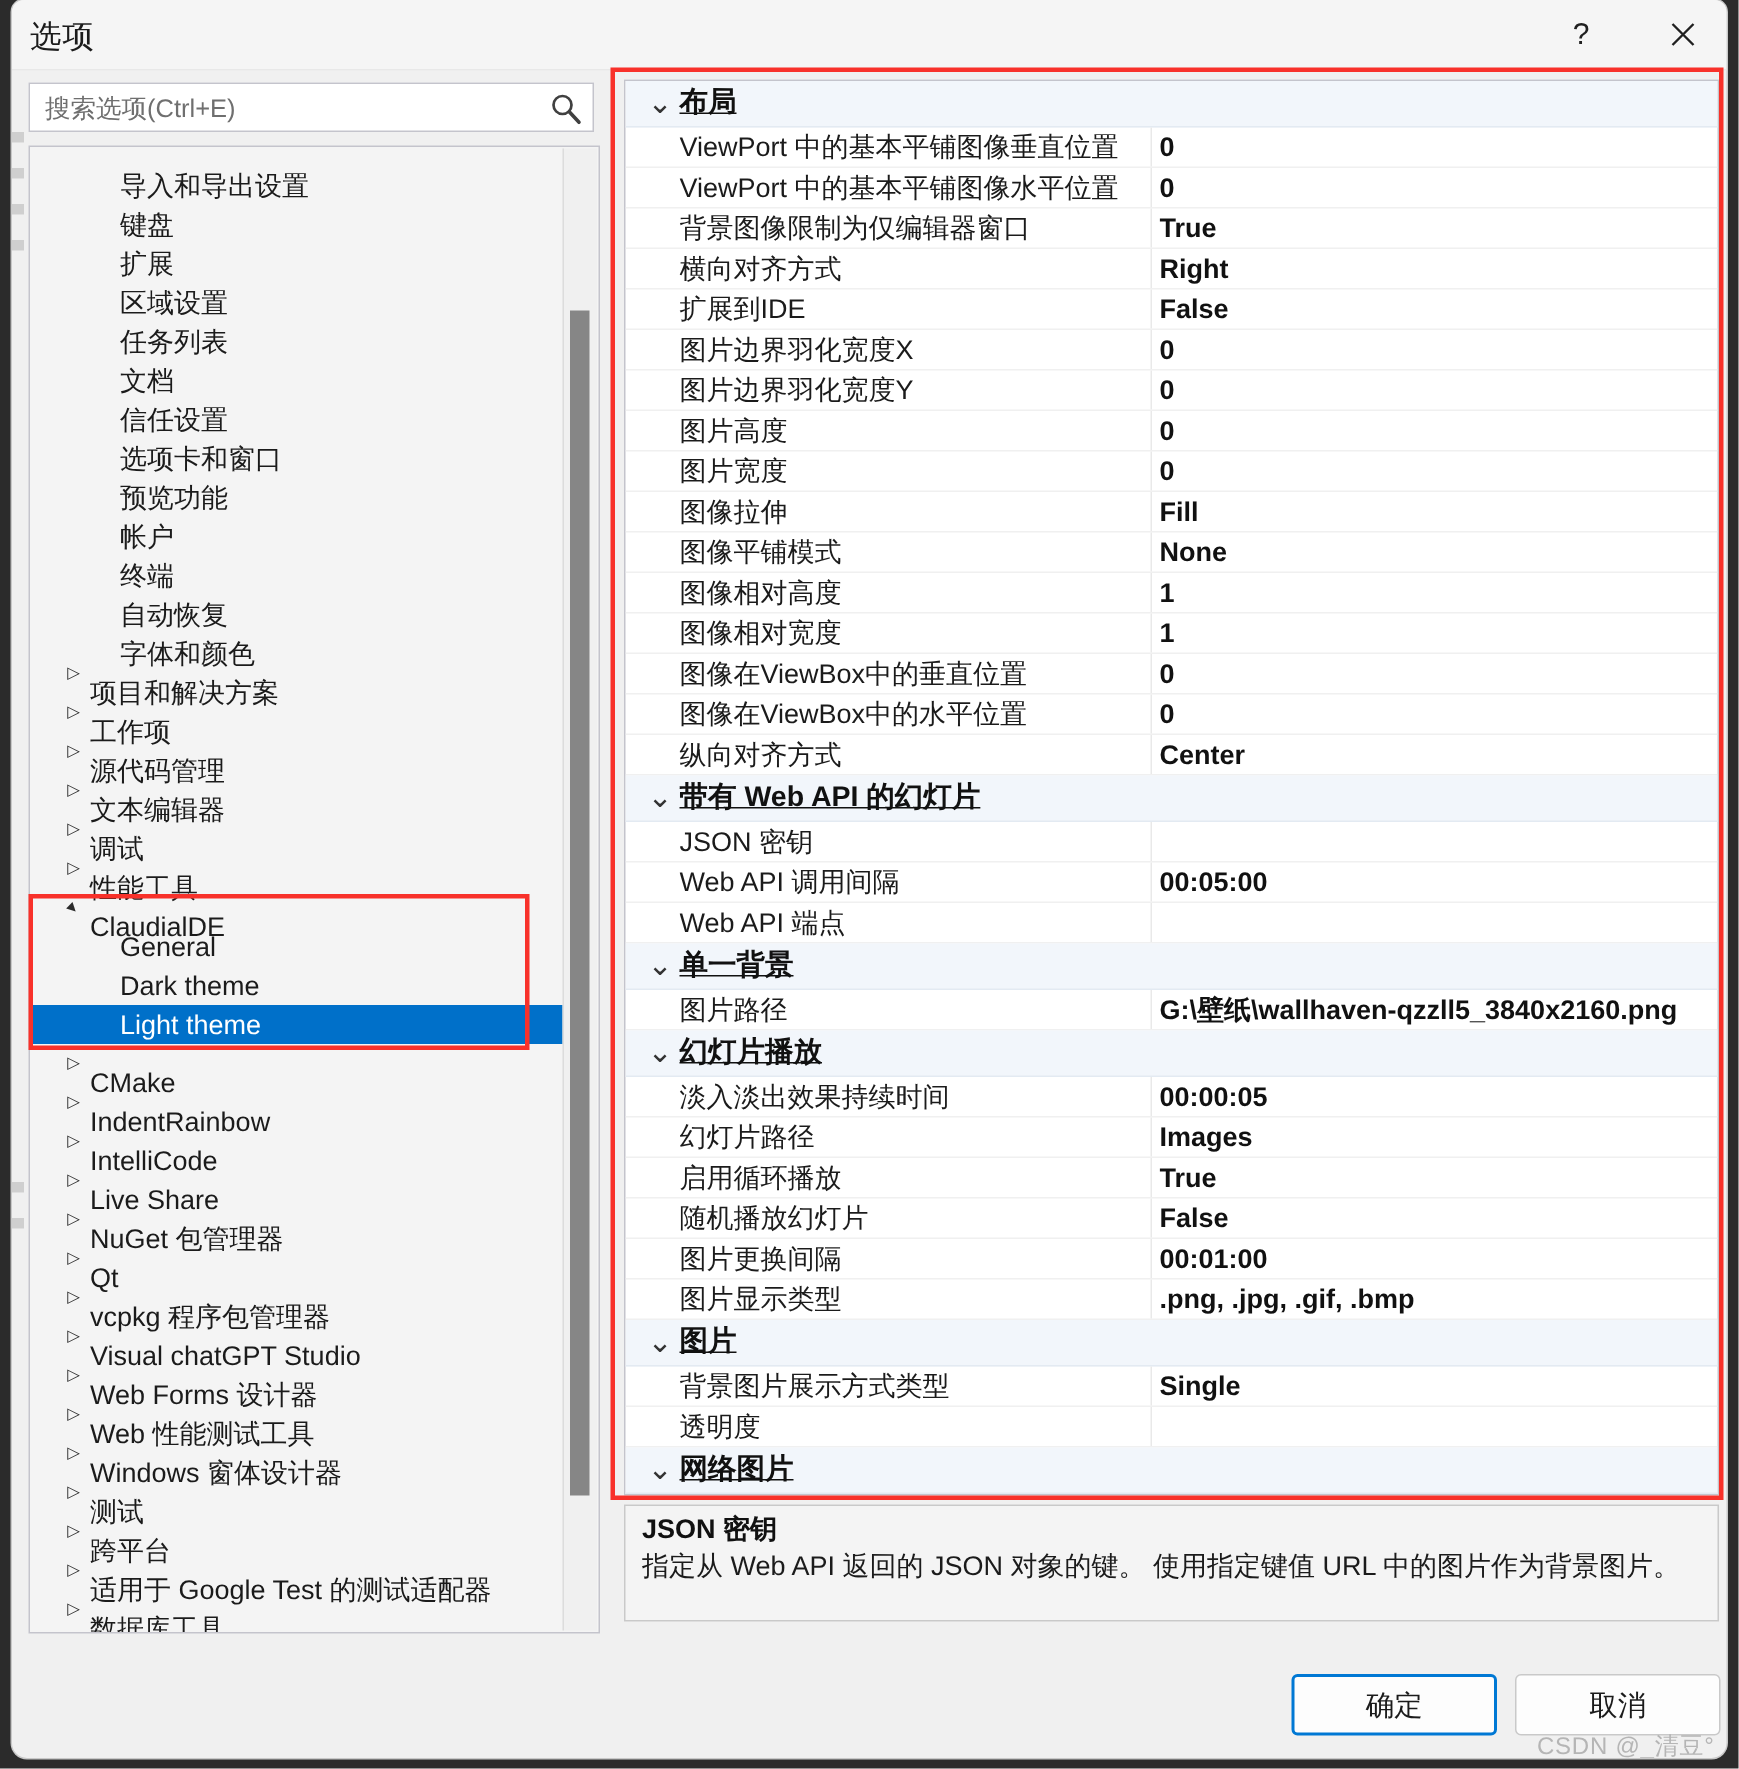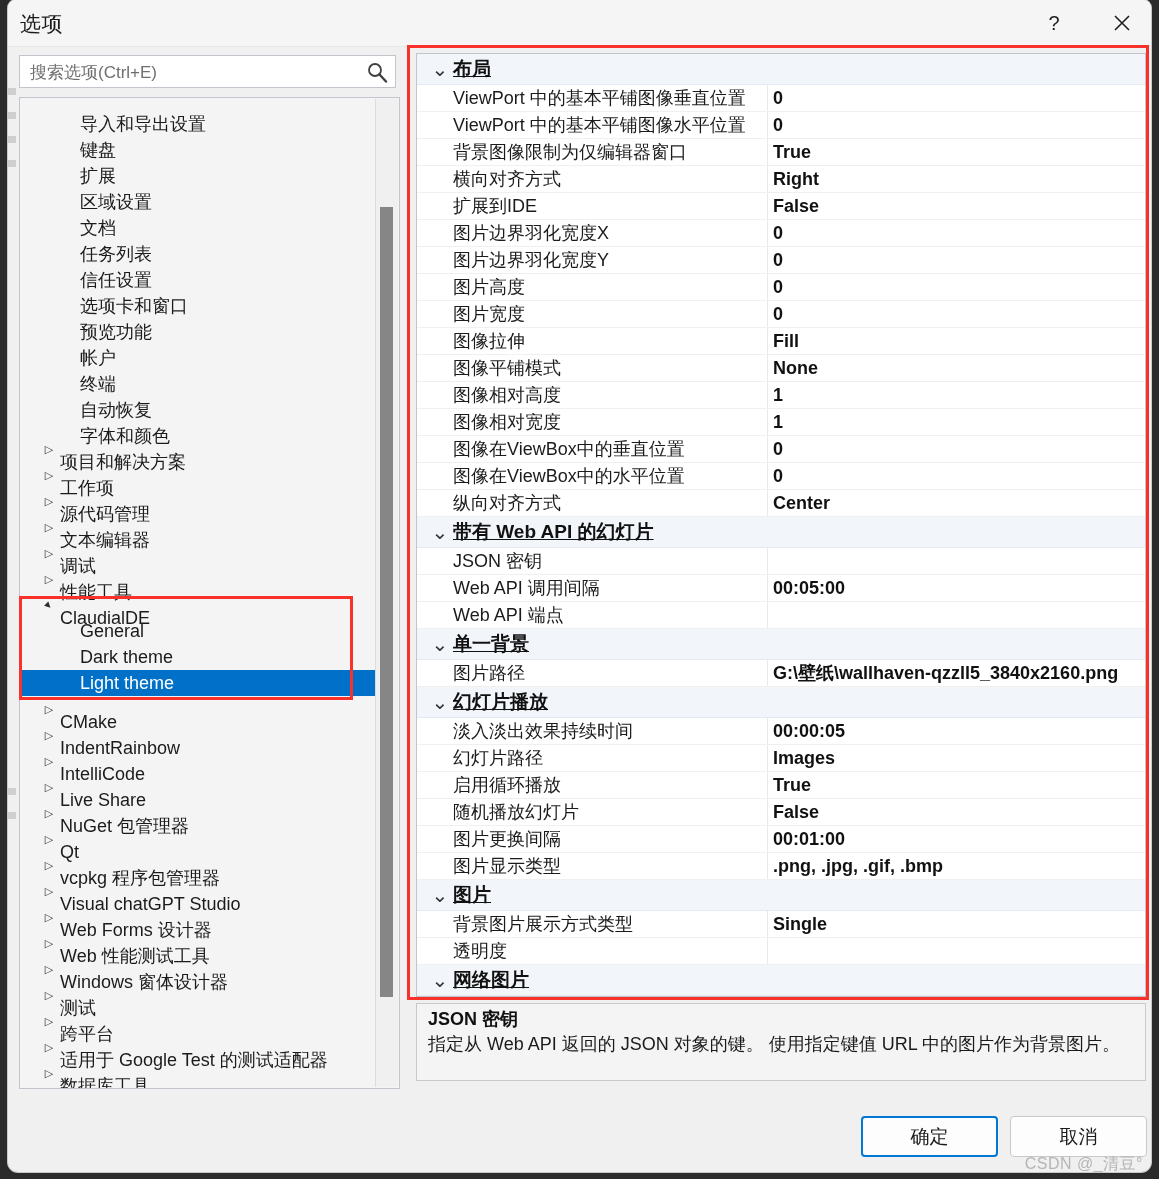--- a/index.html
+++ b/index.html
@@ -215,24 +215,24 @@
           <div class="tree-row lvl0 noarrow">
             <span class="label">键盘</span>
           </div>
           <div class="tree-row lvl0 noarrow">
             <span class="label">扩展</span>
           </div>
           <div class="tree-row lvl0 noarrow">
             <span class="label">区域设置</span>
           </div>
           <div class="tree-row lvl0 noarrow">
+            <span class="label">任务列表</span>
+          </div>
+          <div class="tree-row lvl0 noarrow">
             <span class="label">文档</span>
-          </div>
-          <div class="tree-row lvl0 noarrow">
-            <span class="label">任务列表</span>
           </div>
           <div class="tree-row lvl0 noarrow">
             <span class="label">信任设置</span>
           </div>
           <div class="tree-row lvl0 noarrow">
             <span class="label">选项卡和窗口</span>
           </div>
           <div class="tree-row lvl0 noarrow">
             <span class="label">预览功能</span>
           </div>

